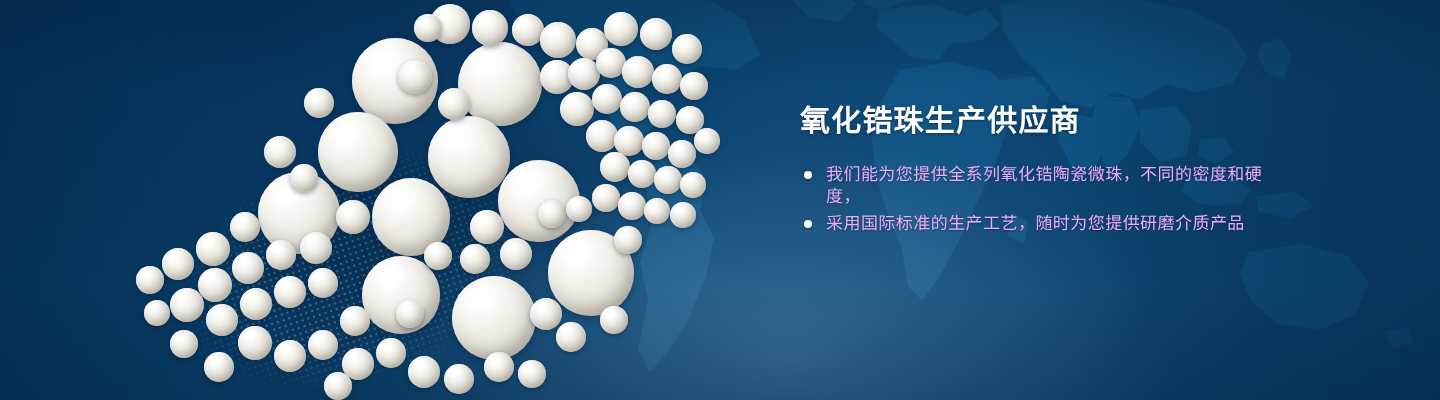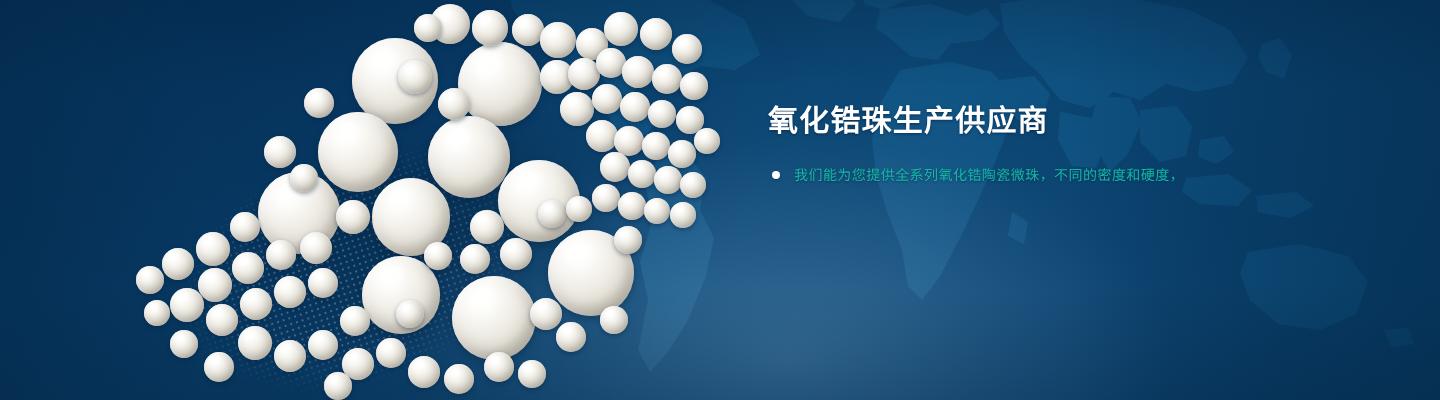--- a/index.html
+++ b/index.html
@@ -88,38 +88,38 @@
     position:absolute;
     left:120px; top:60px; width:600px; height:330px;
     background:radial-gradient(ellipse 290px 160px at 300px 175px, rgba(3,26,52,0.42) 0%, rgba(3,26,52,0.18) 48%, rgba(0,0,0,0) 76%);
     transform:rotate(-16deg);
     pointer-events:none;
   }
 
   
   .content{
     position:absolute;
-    left:768px; top:104px;
+    left:800px; top:104px;
     width:470px;
   }
   .headline{
     margin:0 0 26px 0;
     color:#ffffff;
     font-size:30px;
     line-height:1.12;
     font-weight:600;
     letter-spacing:1.2px;
     text-shadow:0 1px 3px rgba(2,26,52,0.55);
   }
   .bullets{ list-style:none; margin:0; padding:0; }
   .bullet-item{
     position:relative;
     padding-left:26px;
-    color:#14b8a6;
-    font-size:14px;
+    color:#f0abfc;
+    font-size:17px;
     line-height:22px;
     letter-spacing:.45px;
     margin-bottom:5px;
     text-shadow:0 1px 2px rgba(2,26,52,0.45);
   }
   .bullet-item:last-child{margin-bottom:0;}
   .bullet-dot{
     position:absolute;
     left:4px; top:7px;
     width:8px; height:8px;
@@ -271,16 +271,20 @@
   </div>
 
   <div class="content">
     <h1 class="headline">氧化锆珠生产供应商</h1>
 
     <ul class="bullets">
       <li class="bullet-item">
         <span class="bullet-dot"></span>
         <span class="bullet-text">我们能为您提供全系列氧化锆陶瓷微珠，不同的密度和硬度，</span>
       </li>
+      <li class="bullet-item">
+        <span class="bullet-dot"></span>
+        <span class="bullet-text">采用国际标准的生产工艺，随时为您提供研磨介质产品</span>
+      </li>
     </ul>
   </div>
 
 </div>
 
 </body></html>

